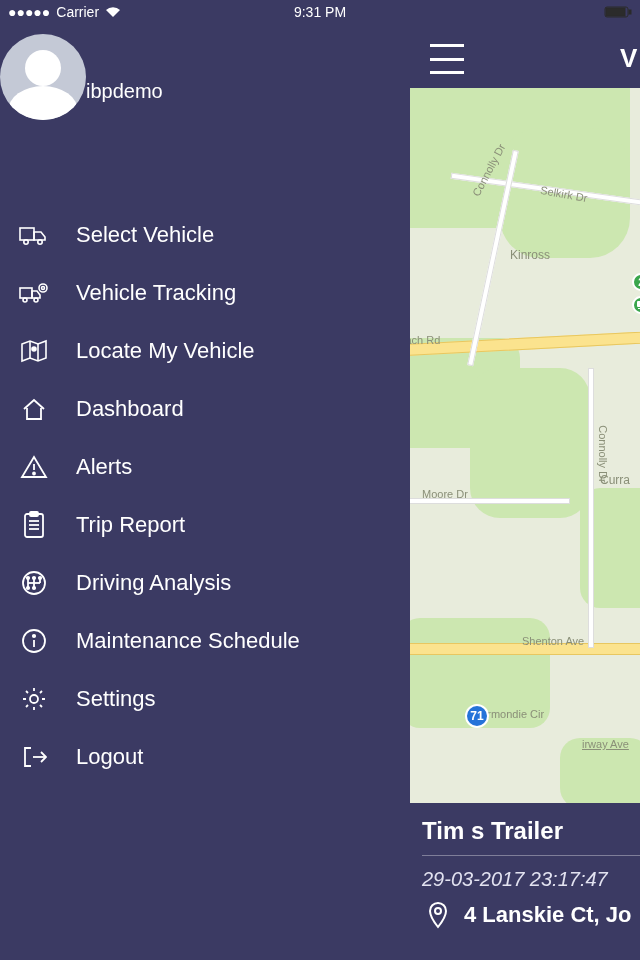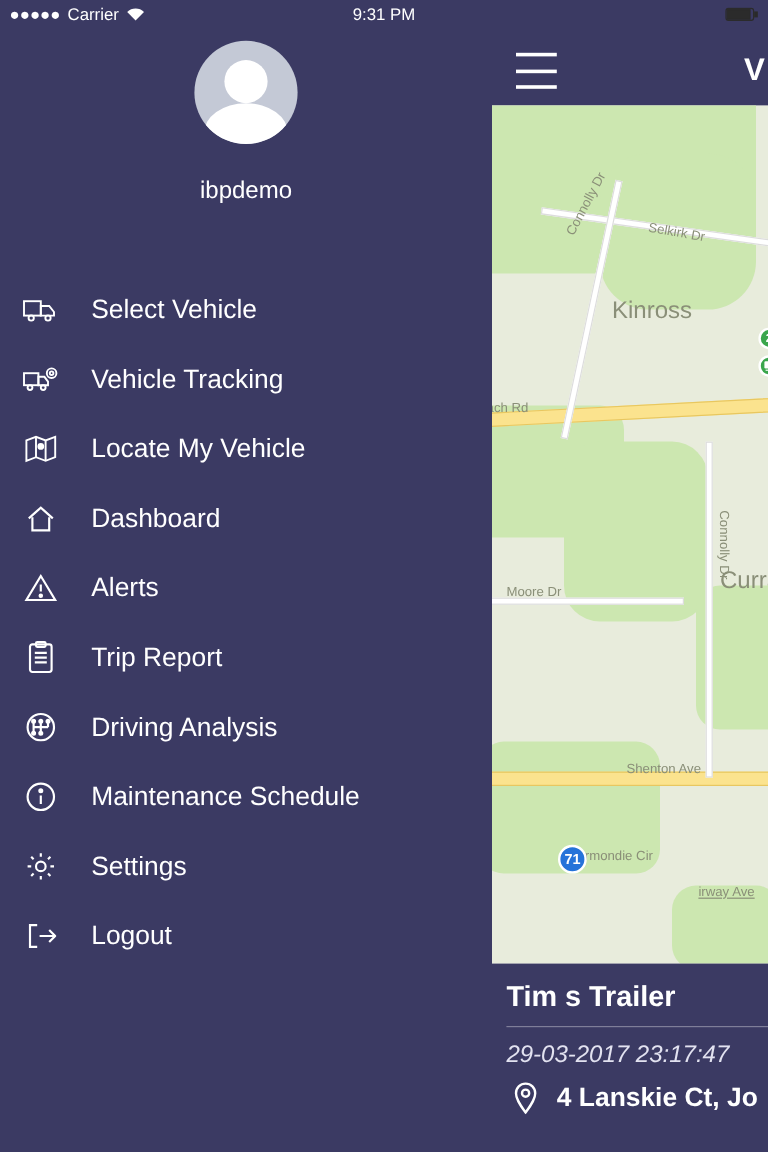--- a/index.html
+++ b/index.html
@@ -57,21 +57,21 @@
       width: 100%;
       height: 715px;
       background: #e8ecdc;
       overflow: hidden;
     }
     .park { position: absolute; background: #cce7b0; border-radius: 20px; }
     .road-h { position: absolute; height: 12px; background: #fbe38e; border: 1px solid #e8c760; }
     .road-h.thin { height: 6px; background: #fff; border: 1px solid #ddd; }
     .road-v { position: absolute; width: 6px; background: #fff; border: 1px solid #ddd; }
     .road-label { position: absolute; color: #8a8f78; font-size: 11px; white-space: nowrap; }
-    .town-label { position: absolute; color: #8a8f78; font-size: 20px; }
+    .town-label { position: absolute; color: #8a8f78; font-size: 12px; }
     .shield {
       position: absolute; width: 24px; height: 24px; border-radius: 50%;
       background: #2573d9; color: #fff; font-size: 12px; font-weight: 700;
       display: flex; align-items: center; justify-content: center; border: 2px solid #fff;
     }
     .shield.green { background: #3aa64c; }
     .shield.small { width: 18px; height: 18px; font-size: 10px; }
 
     .bottom-card {
       position: absolute;
@@ -92,21 +92,21 @@
       top: 0; left: 0;
       width: 410px;
       height: 960px;
       background: #3b3a63;
       color: #fff;
       padding-top: 34px;
       z-index: 10;
     }
     .profile {
       display: flex;
-      flex-direction: column;
+      flex-direction: row;
       align-items: center;
       margin-bottom: 58px;
     }
     .avatar {
       width: 86px; height: 86px;
       background: #c4c9d6;
       border-radius: 50%;
       position: relative;
       overflow: hidden;
       margin-bottom: 28px;

